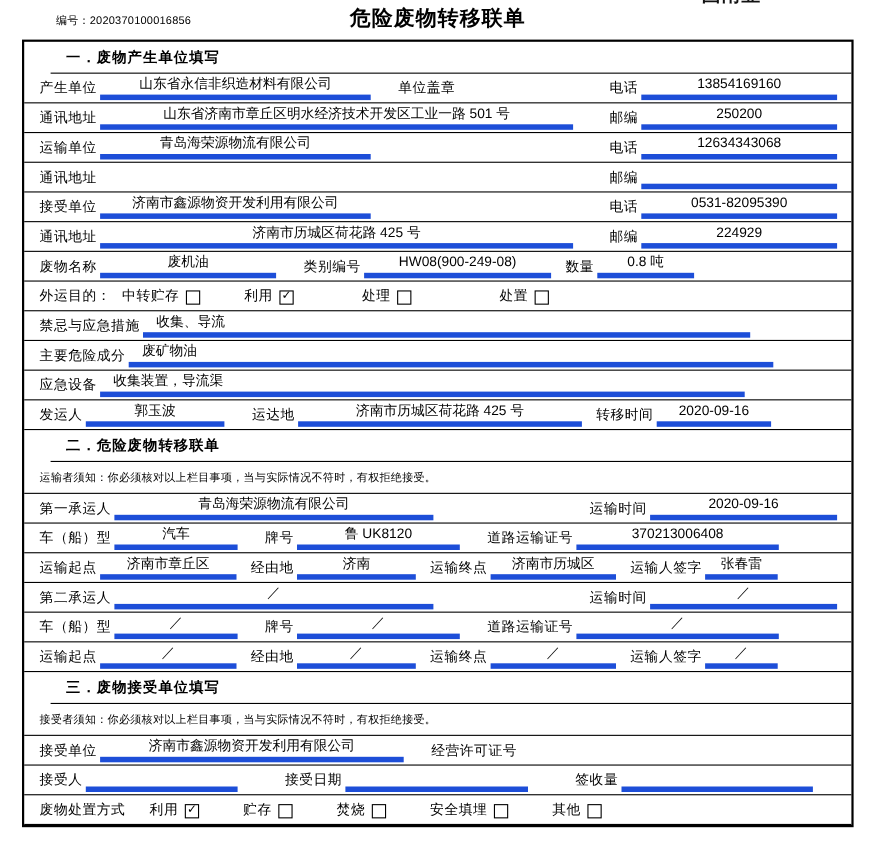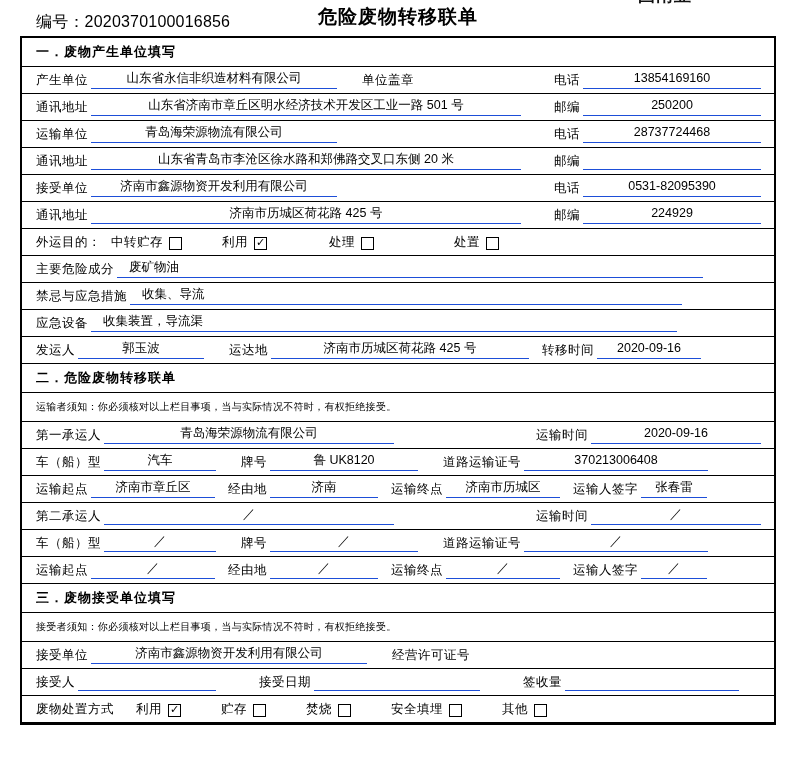--- a/index.html
+++ b/index.html
@@ -22,23 +22,23 @@
     box-sizing: border-box;
     padding: 0 20px;
   }
   
   .top-bar {
     position: relative;
     height: 34px;
   }
   .doc-no {
     position: absolute;
-    left: 16px;
+    left: 31px;
     top: 12px;
-    font-size: 16px;
+    font-size: 10px;
     letter-spacing: 0.2px;
     white-space: nowrap;
   }
   .doc-title {
     position: absolute;
     left: 0;
     right: 0;
     top: 4px;
     text-align: center;
     font-size: 19px;
@@ -65,41 +65,42 @@
     border-right: 2px solid #000;
     border-bottom: 2px solid #000;
     margin-top: 2px;
   }
   .section-title {
     border-bottom: 1px solid #000;
     font-size: 13px;
     font-weight: bold;
     padding: 5px 10px 5px 14px;
     letter-spacing: 1px;
+    margin-left: 24px;
   }
   .row {
     display: flex;
     align-items: center;
     height: 26px;
     padding: 0 10px 0 14px;
     font-size: 12.5px;
     white-space: nowrap;
   }
   .sep {
     border-bottom: 1px solid #000;
   }
   .lbl {
     flex: none;
     letter-spacing: 0.5px;
     text-align: right;
   }
   
   .fill {
     display: inline-block;
-    border-bottom: 1px solid #1d4ed8;
+    border-bottom: 5px solid #1d4ed8;
     text-align: center;
     padding: 0 4px 1px 4px;
     margin: 0 3px;
     line-height: 15px;
     overflow: hidden;
     text-overflow: clip;
     vertical-align: baseline;
     height: 16px;
   }
   .fill.left { text-align: left; }
@@ -167,26 +168,25 @@
       <span class="spacer"></span>
       <span class="lbl">邮编</span>
       <span class="fill" style="width:170px">250200</span>
     </div>
 
     <div class="row sep">
       <span class="lbl">运输单位</span>
       <span class="fill" style="width:238px">青岛海荣源物流有限公司</span>
       <span class="spacer"></span>
       <span class="lbl">电话</span>
-      <span class="fill" style="width:170px">28737724468</span>
+      <span class="fill" style="width:170px">12634343068</span>
     </div>
 
     <div class="row sep">
       <span class="lbl">通讯地址</span>
-      <span class="fill" style="width:422px">山东省青岛市李沧区徐水路和郑佛路交叉口东侧 20 米</span>
       <span class="spacer"></span>
       <span class="lbl">邮编</span>
       <span class="fill" style="width:170px"></span>
     </div>
 
     <div class="row sep">
       <span class="lbl">接受单位</span>
       <span class="fill" style="width:238px">济南市鑫源物资开发利用有限公司</span>
       <span class="spacer"></span>
       <span class="lbl">电话</span>
@@ -194,20 +194,30 @@
     </div>
 
     <div class="row sep">
       <span class="lbl">通讯地址</span>
       <span class="fill" style="width:422px">济南市历城区荷花路 425 号</span>
       <span class="spacer"></span>
       <span class="lbl">邮编</span>
       <span class="fill" style="width:170px">224929</span>
     </div>
 
+    <div class="row sep">
+      <span class="lbl">废物名称</span>
+      <span class="fill" style="width:152px">废机油</span>
+      <span class="gap-m"></span>
+      <span class="lbl">类别编号</span>
+      <span class="fill" style="width:162px">HW08(900-249-08)</span>
+      <span class="gap-s"></span>
+      <span class="lbl">数量</span>
+      <span class="fill" style="width:80px">0.8 吨</span>
+    </div>
 
 
     <div class="row sep">
       <span class="lbl">外运目的：</span>
       <span class="gap-s"></span>
       <span class="lbl">中转贮存</span>
       <span class="chk"></span>
       <span class="gap-l"></span>
       <span class="lbl">利用</span>
       <span class="chk checked"></span>
@@ -216,30 +226,30 @@
       <span class="lbl">处理</span>
       <span class="chk"></span>
       <span class="gap-l"></span>
         <span class="gap-l"></span>
       <span class="lbl">处置</span>
       <span class="chk"></span>
       <span class="spacer"></span>
     </div>
 
     <div class="row sep">
+      <span class="lbl">禁忌与应急措施</span>
+      <span class="fill left" style="width:536px;padding-left:12px">收集、导流</span>
+    </div>
+
+    <div class="row sep">
       <span class="lbl">主要危险成分</span>
       <span class="fill left" style="width:570px;padding-left:12px">废矿物油</span>
     </div>
 
     <div class="row sep">
-      <span class="lbl">禁忌与应急措施</span>
-      <span class="fill left" style="width:536px;padding-left:12px">收集、导流</span>
-    </div>
-
-    <div class="row sep">
       <span class="lbl">应急设备</span>
       <span class="fill left" style="width:570px;padding-left:12px">收集装置，导流渠</span>
     </div>
 
     <div class="row sep">
       <span class="lbl">发运人</span>
       <span class="fill" style="width:118px">郭玉波</span>
       <span class="gap-m"></span>
       <span class="lbl">运达地</span>
       <span class="fill" style="width:250px">济南市历城区荷花路 425 号</span>

